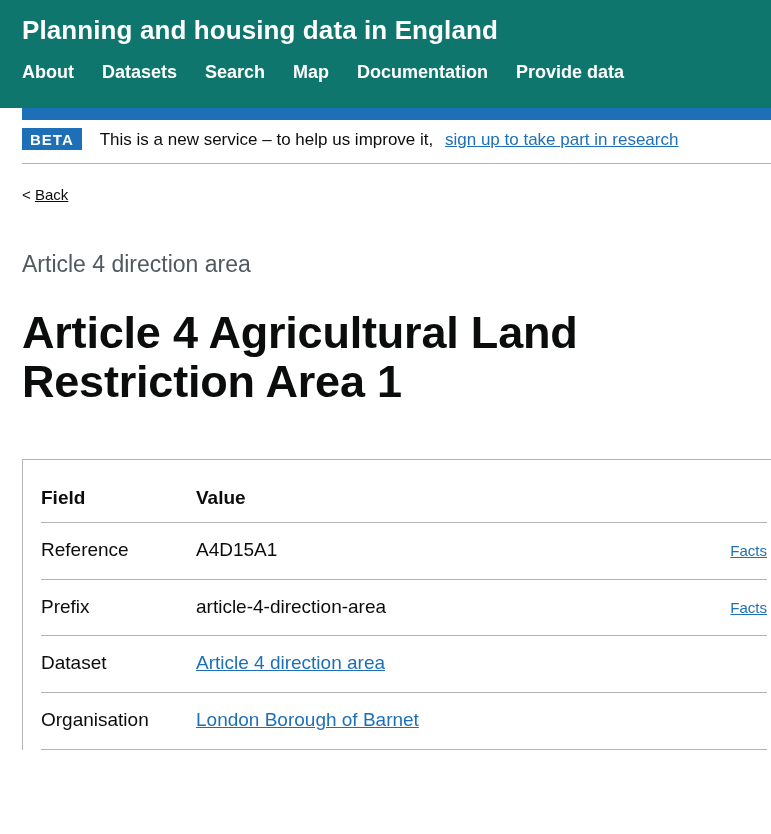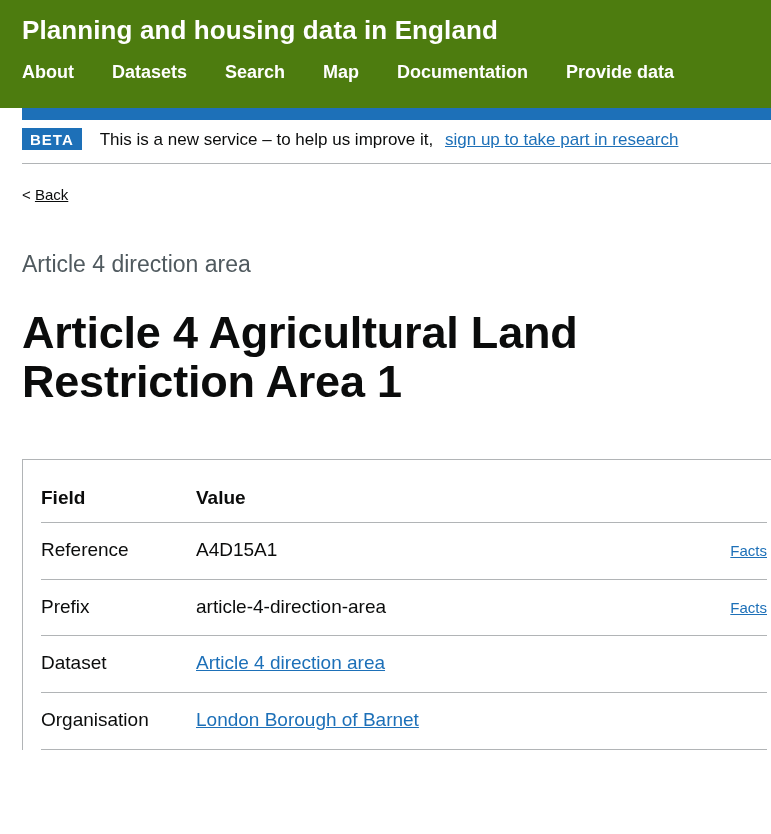--- a/index.html
+++ b/index.html
@@ -11,36 +11,36 @@
     width: 771px;
     height: 834px;
     overflow: hidden;
     font-family: "Liberation Sans", sans-serif;
     color: #0b0c0c;
     -webkit-font-smoothing: antialiased;
   }
 
   
   .site-header {
-    background: #4d7c0f;
+    background: #0f766e;
     height: 108px;
     padding: 0;
     position: relative;
   }
   .site-title {
     color: #ffffff;
     font-size: 26px;
     font-weight: bold;
     line-height: 1;
     padding: 17px 0 0 22px;
     letter-spacing: 0.1px;
   }
   .site-nav {
     display: flex;
-    gap: 38px;
+    gap: 28px;
     padding: 20px 0 0 22px;
   }
   .site-nav a {
     color: #ffffff;
     font-size: 18px;
     font-weight: bold;
     text-decoration: none;
     line-height: 1;
     white-space: nowrap;
   }

